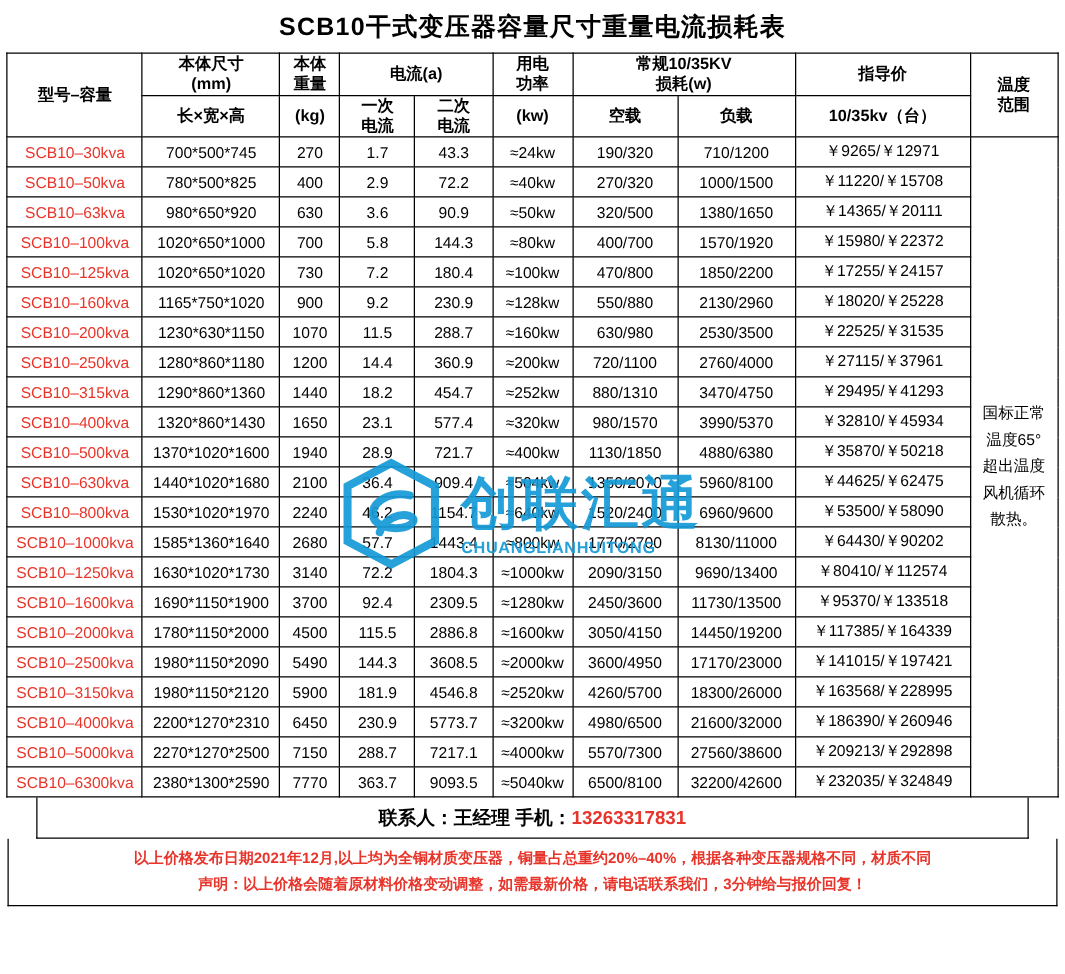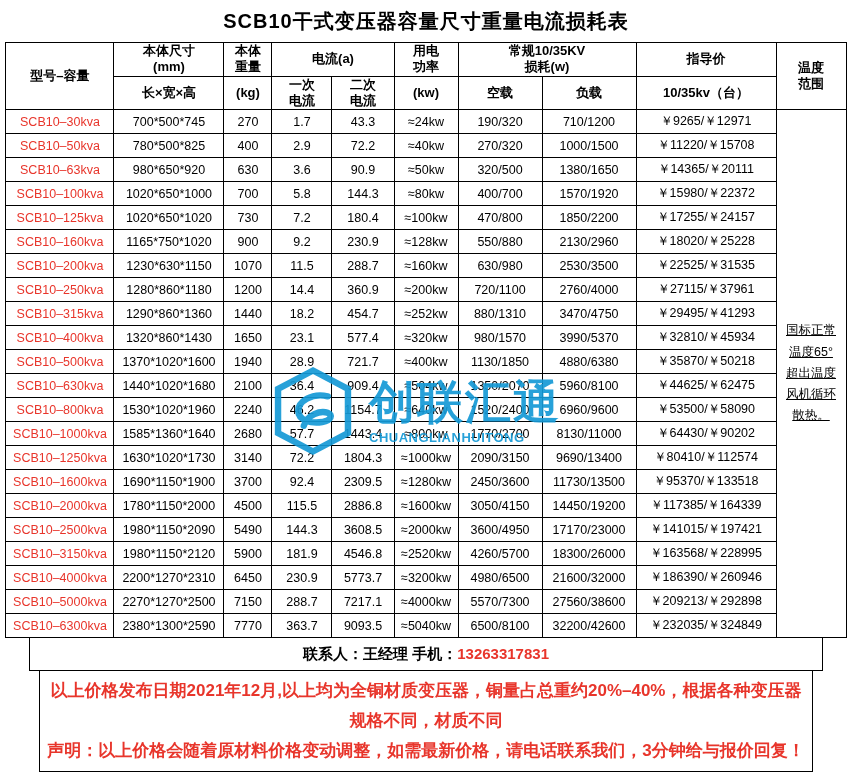--- a/index.html
+++ b/index.html
@@ -55,46 +55,45 @@
     white-space: nowrap;
   }
   td.num {
     color: #000;
     font-size: 12.5px;
   }
   td.temp {
     font-size: 13px;
     line-height: 1.7;
     color: #000;
-    text-decoration: underline;
   }
   .contact {
     text-align: center;
     font-size: 15px;
     font-weight: bold;
     padding: 7px 0 6px 0;
     border-bottom: 1px solid #000;
     width: 794px;
     margin: 0 auto;
     box-sizing: border-box;
     border-left: 1px solid #000;
     border-right: 1px solid #000;
   }
   .contact .phone {
     color: #e8352b;
   }
   .notes {
-    width: 774px;
+    width: 840px;
     margin: 0 auto;
     box-sizing: border-box;
     border: 1px solid #000;
     border-top: none;
     text-align: center;
     color: #e8352b;
-    font-size: 17px;
+    font-size: 12px;
     font-weight: bold;
     line-height: 1.75;
     padding: 5px 6px 6px 6px;
   }
   
   .watermark {
     position: absolute;
     left: 0;
     right: 0;
     top: 356px;
@@ -333,21 +332,21 @@
           <td class="num">2100</td>
           <td class="num">36.4</td>
           <td class="num">909.4</td>
           <td class="num">≈504kw</td>
           <td class="num">1350/2070</td>
           <td class="num">5960/8100</td>
           <td class="num">￥44625/￥62475</td>
         </tr>
         <tr>
           <td class="model">SCB10–800kva</td>
-          <td class="num">1530*1020*1960</td>
+          <td class="num">1530*1020*1970</td>
           <td class="num">2240</td>
           <td class="num">46.2</td>
           <td class="num">1154.7</td>
           <td class="num">≈640kw</td>
           <td class="num">1520/2400</td>
           <td class="num">6960/9600</td>
           <td class="num">￥53500/￥58090</td>
         </tr>
         <tr>
           <td class="model">SCB10–1000kva</td>

